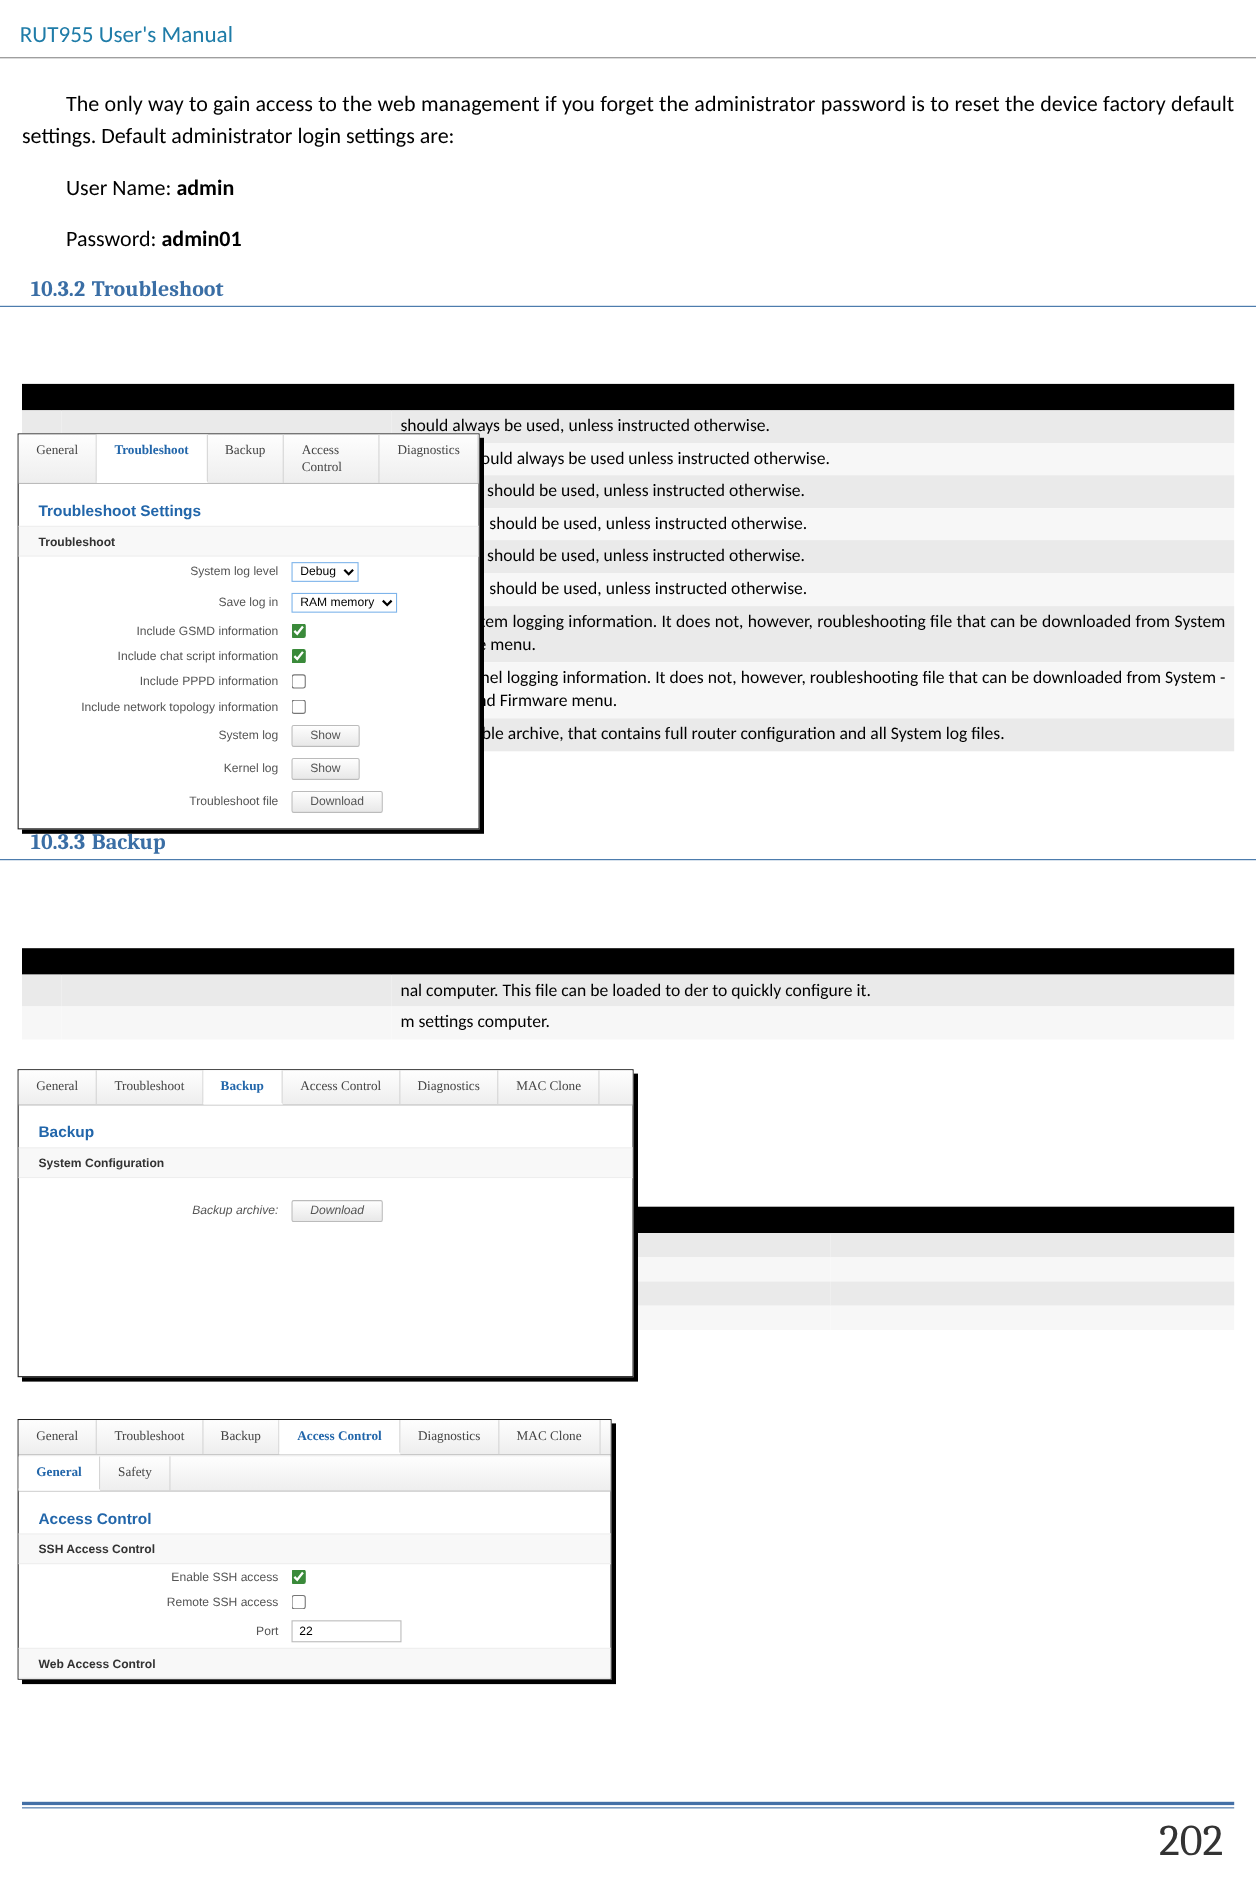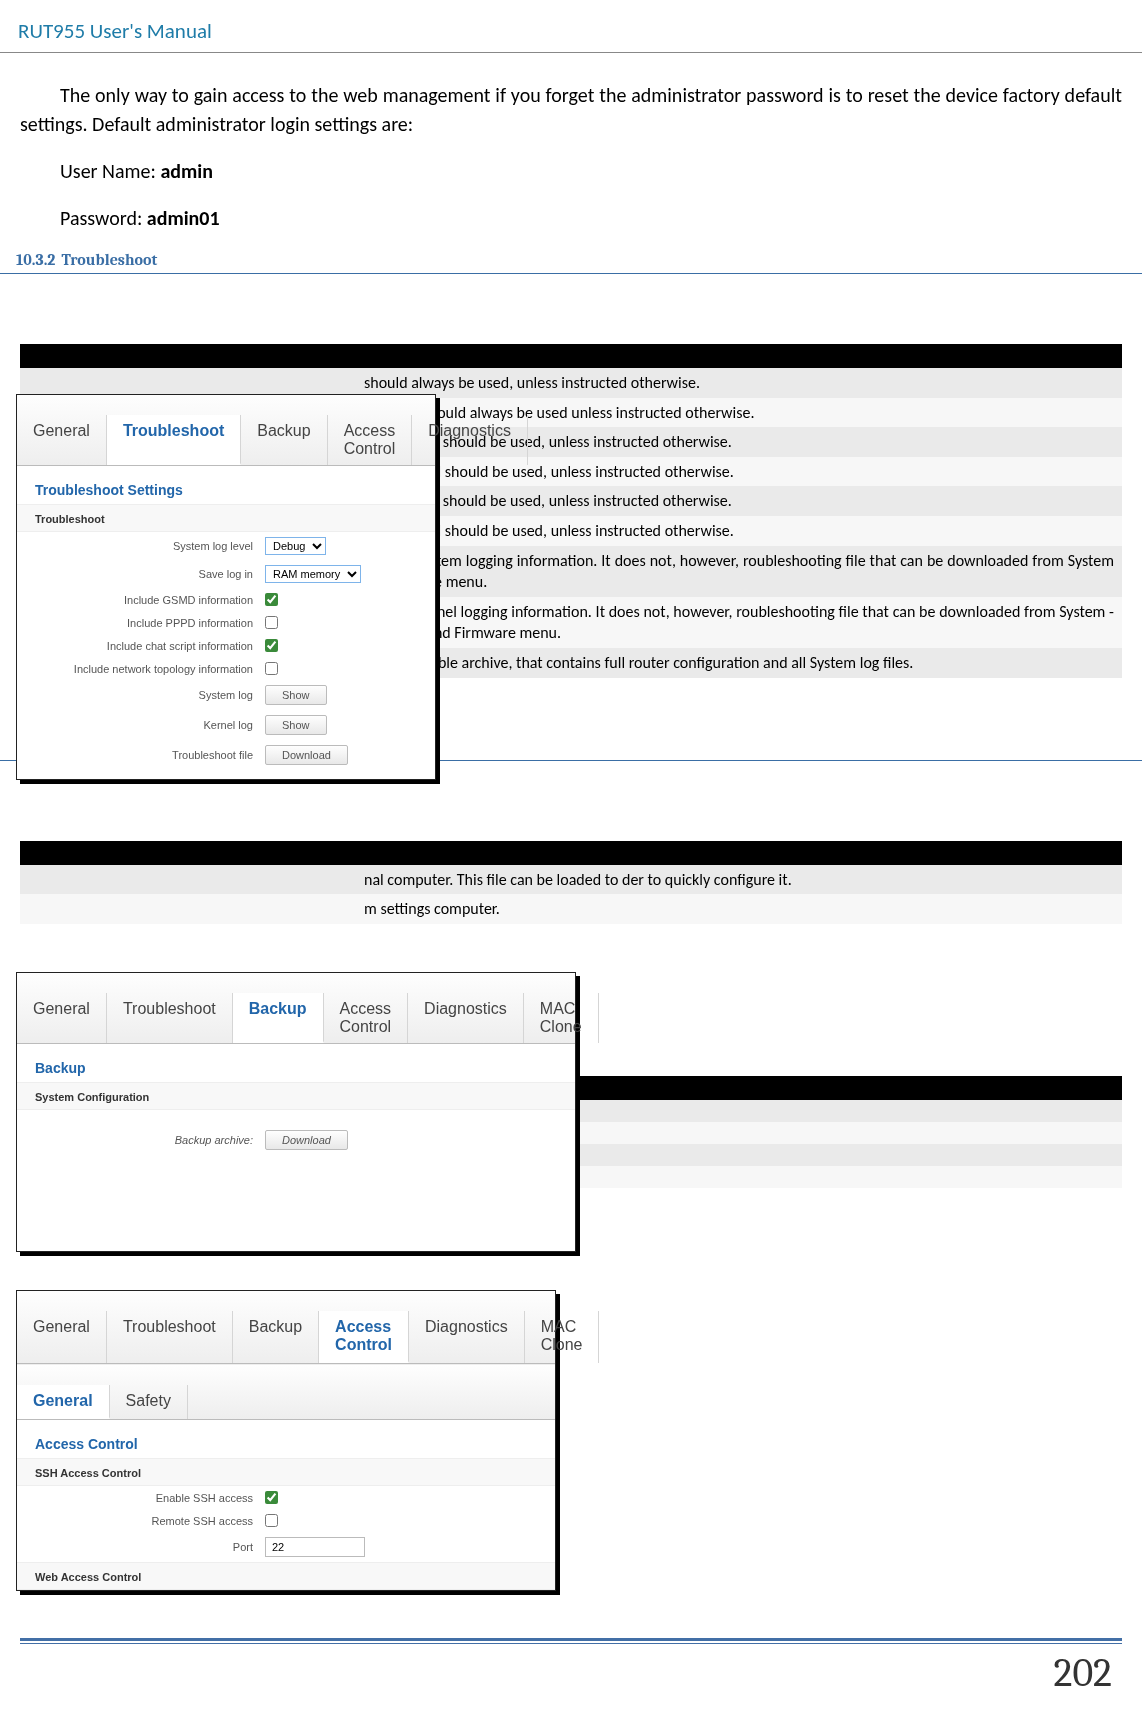--- a/index.html
+++ b/index.html
@@ -21,50 +21,50 @@
       padding: 0 20px;
       font-size: 20px;
       line-height: 1.45;
       margin-bottom: 18px;
     }
     .indent { text-indent: 40px; }
     .justify { text-align: justify; }
     .bold { font-weight: bold; }
     .section-heading {
       color: #3a6ea5;
-      font-size: 16px;
+      font-size: 20px;
       font-family: Cambria, serif;
-      padding: 0 20px 4px 16px;
+      padding: 0 20px 4px 28px;
       border-bottom: 1px solid #3a6ea5;
       margin-bottom: 0;
+      margin-top: 11px;
     }
     .section-heading .num { font-weight: bold; margin-right: 6px; }
     .section-heading .name { font-weight: bold; }
     
     .floater {
       position: absolute;
       background: #fff;
       border: 1px solid #222;
       box-shadow: 4px 4px 0 #000;
       z-index: 10;
     }
     
     .tabstrip {
       display: flex;
       border-bottom: 1px solid #bbb;
       background: linear-gradient(#fefefe,#eee);
     }
     .tabstrip .tab {
       padding: 7px 16px;
-      font-size: 16px;
-      font-family: Liberation Sans, sans-serif;
+      font-size: 12px;
+      font-family: Liberation Serif, serif;
       border-right: 1px solid #d5d5d5;
       color: #444;
       cursor: pointer;
-      margin-top: 20px;
     }
     .tabstrip .tab.active {
       background: #fff;
       color: #2266aa;
       font-weight: bold;
       border-bottom: 2px solid #fff;
     }
     .panel-title {
       color: #2266aa;
       font-family: Verdana, sans-serif;
@@ -246,26 +246,26 @@
     </div>
   <div class="formrow">
       <span class="lbl">Save log in</span>
       <select><option>RAM memory</option></select>
     </div>
   <div class="formrow">
       <span class="lbl">Include GSMD information</span>
       <input type="checkbox" checked="" style="">
     </div>
   <div class="formrow">
+      <span class="lbl">Include chat script information</span>
+      <input type="checkbox" checked="" style="">
+    </div>
+  <div class="formrow">
       <span class="lbl">Include PPPD information</span>
       <input type="checkbox" style="">
-    </div>
-  <div class="formrow">
-      <span class="lbl">Include chat script information</span>
-      <input type="checkbox" checked="" style="">
     </div>
   <div class="formrow">
       <span class="lbl">Include network topology information</span>
       <input type="checkbox" style="">
     </div>
   <div class="formrow">
       <span class="lbl">System log</span>
       <span class="btn">Show</span>
     </div>
   <div class="formrow">

